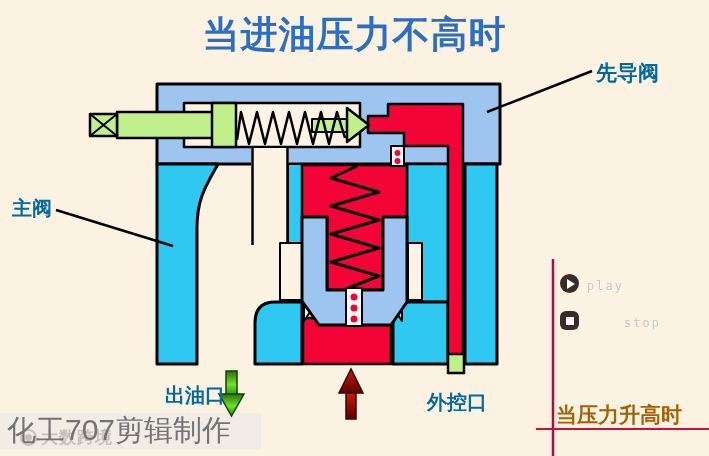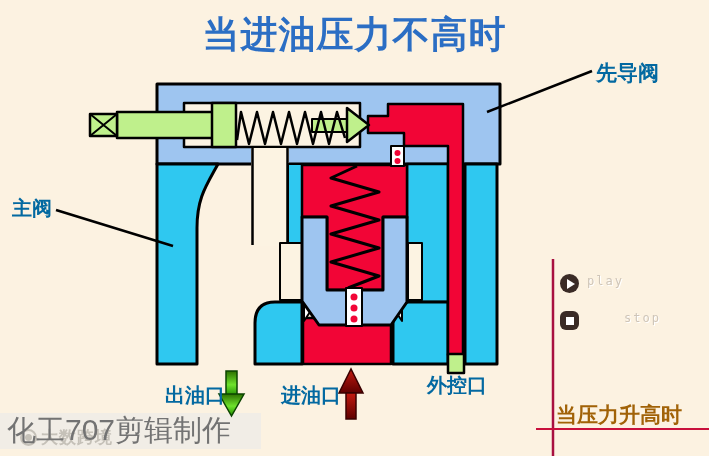--- a/index.html
+++ b/index.html
@@ -13,27 +13,27 @@
   #title{
     left:0;right:0;top:10px;text-align:center;
     font-size:37px;font-weight:600;color:#2B6EC4;letter-spacing:1px;
     z-index:5;
   }
   .blue-label{color:#0369a1;font-size:20px;font-weight:600;z-index:5;white-space:nowrap;}
   .lbl-pilot{left:596px;top:59px;font-size:21px;}
   .lbl-main{left:12px;top:195px;font-size:20px;}
   .lbl-outlet{left:165px;top:382px;}
   .lbl-inlet{left:281px;top:382px;}
-  .lbl-ext{left:427px;top:372px;}
+  .lbl-ext{left:427px;top:389px;}
   .lbl-ext-note{left:391px;top:401px;font-size:17px;font-weight:600;}
   .panel-red{font-size:21px;font-weight:600;z-index:5;white-space:nowrap;}
   .lbl-step{left:556px;top:350px;color:#E65570;}
   .lbl-next{left:556px;top:385px;color:#a16207;margin-top:16px;}
   
-  .ctrl-row{display:flex;align-items:flex-start;gap:8px;z-index:6;}
+  .ctrl-row{display:flex;align-items:flex-end;gap:8px;z-index:6;}
   .row-play{left:560px;top:274px;}
   .row-stop{left:560px;top:311px;gap:45px;}
   .btn{width:19px;height:19px;background:#3A2B26;display:flex;align-items:center;justify-content:center;cursor:pointer;}
   .btn-play{border-radius:50%;}
   .btn-stop{border-radius:6px;}
   .tri{width:0;height:0;border-left:8px solid #fff;border-top:5px solid transparent;border-bottom:5px solid transparent;margin-left:3px;}
   .sq{width:8px;height:8px;background:#fff;}
   .ctrl-label{
     font-family:"DejaVu Sans Mono", monospace;font-size:12px;letter-spacing:2px;
     color:#CFC5B8;text-shadow:1px 1px 0 #fff;
@@ -146,21 +146,20 @@
       <rect x="346" y="393" width="10" height="26" fill="url(#gRed)" stroke="#3A0000" stroke-width="1.5"></rect>
     </g>
 
     <path d="M553,259 V456" stroke="#A81040" stroke-width="2.5" fill="none"></path>
     <path d="M536,429 H709" stroke="#C8103C" stroke-width="2" fill="none"></path>
   </svg>
 
   <div class="abs blue-label lbl-pilot">先导阀</div>
   <div class="abs blue-label lbl-main">主阀</div>
   <div class="abs blue-label lbl-outlet">出油口</div>
-  <div class="abs blue-label lbl-inlet">进油口</div>
   <div class="abs blue-label lbl-ext">外控口</div>
 
   <div class="abs ctrl-row row-play">
     <span class="btn btn-play">
         <span class="tri"></span>
       </span>
     <span class="ctrl-label">play</span>
   </div>
   <div class="abs ctrl-row row-stop">
     <span class="btn btn-stop">

